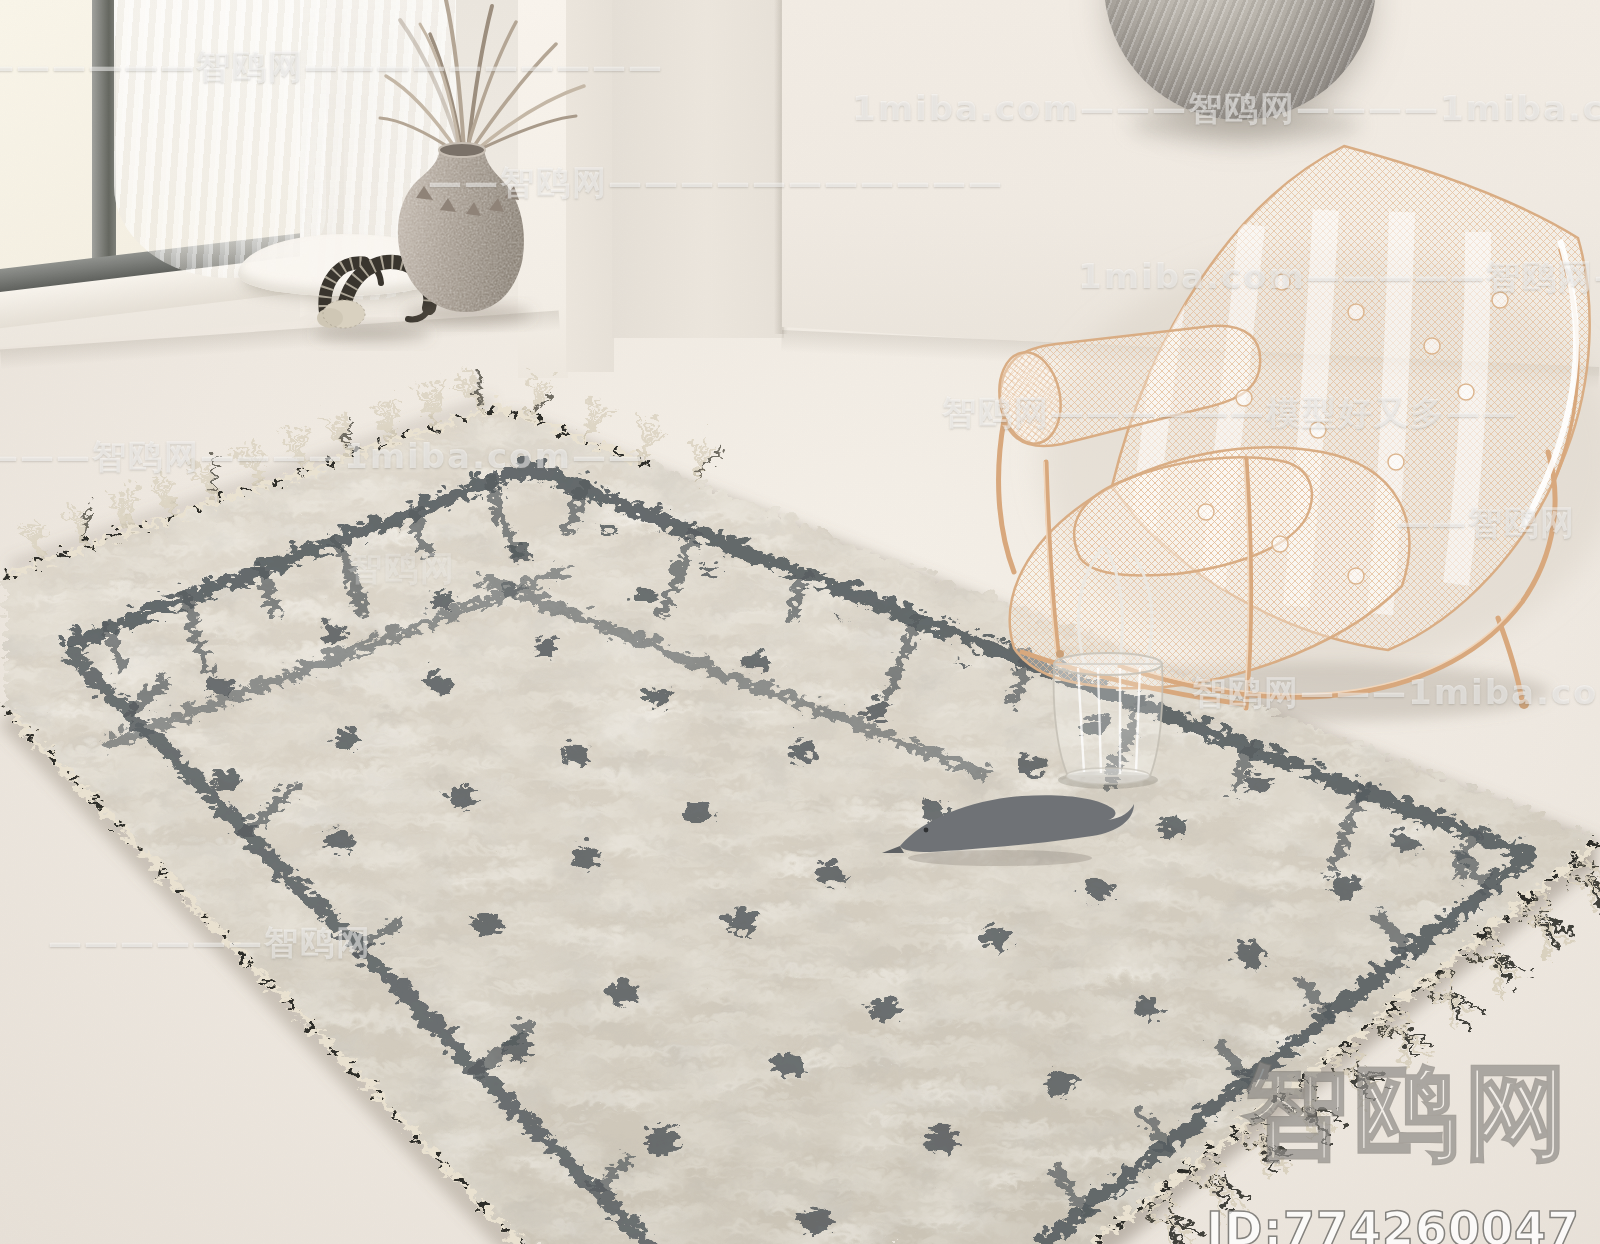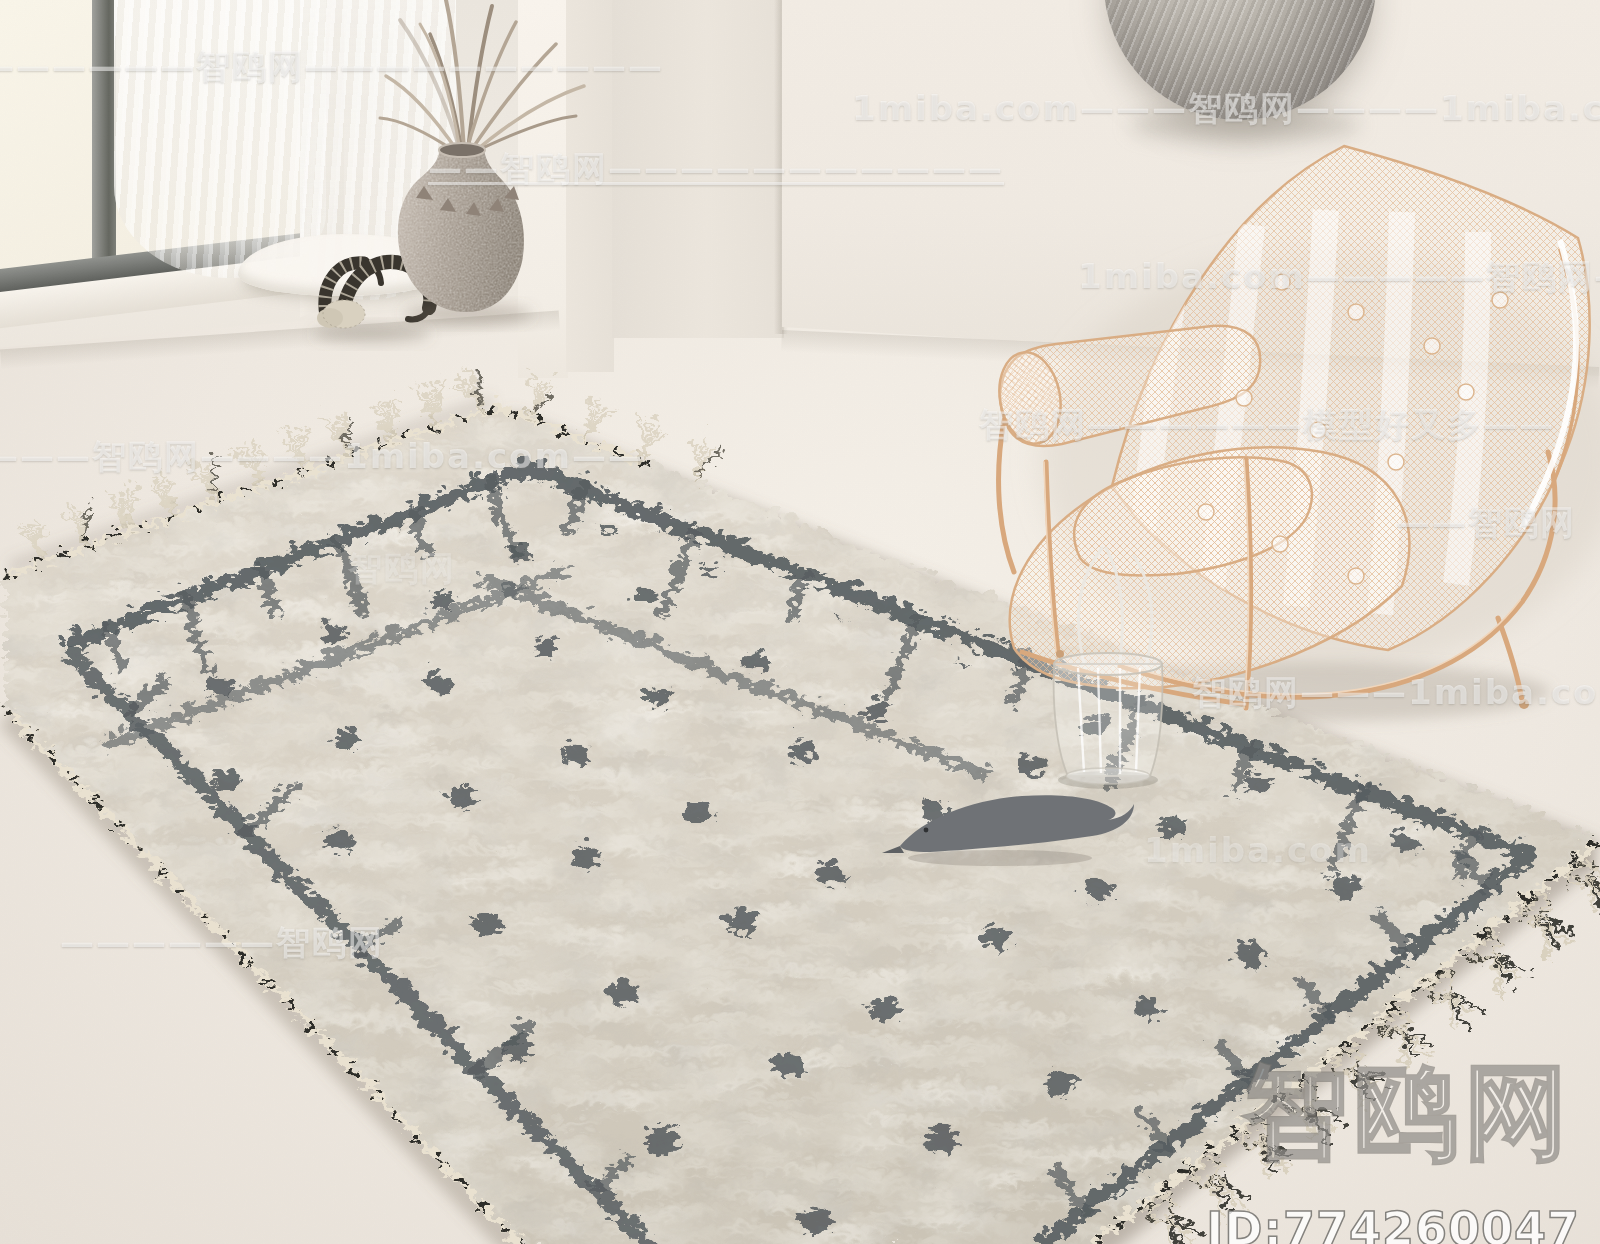--- a/index.html
+++ b/index.html
@@ -83,30 +83,30 @@
   .spine-art{left:994px;top:820px;width:220px;height:34px;transform:rotate(-8.5deg);
     font-size:21px;font-weight:800;letter-spacing:1px;padding-left:16px;box-sizing:border-box;}
   .spine-mont{left:1004px;top:851px;width:240px;height:38px;transform:rotate(-9.5deg);
     font-size:19px;font-weight:800;letter-spacing:3px;padding-left:12px;box-sizing:border-box;background:#f4f3ef;}
   .mont-ring{width:15px;height:15px;border:2.5px solid #1d1d1d;border-radius:50%;margin-right:14px;flex:0 0 auto;}
   
   .wm{position:absolute;z-index:9;font-size:34px;font-weight:700;letter-spacing:2px;white-space:nowrap;
     color:rgba(255,255,255,.5);text-shadow:0 1px 2px rgba(120,115,108,.28);}
   .wm-0{left:-20px;top:44px;}
   .wm-1{left:852px;top:86px;}
-  .wm-2{left:428px;top:146px;text-decoration:underline;}
+  .wm-2{left:428px;top:160px;}
   .wm-3{left:1078px;top:254px;}
   .wm-4{left:20px;top:290px;}
-  .wm-5{left:942px;top:402px;margin-left:37px;}
+  .wm-5{left:942px;top:390px;}
   .wm-6{left:-16px;top:434px;}
   .wm-7{left:348px;top:546px;opacity:.5;}
   .wm-8{left:1396px;top:500px;}
   .wm-9{left:1192px;top:670px;}
   .wm-10{left:1144px;top:830px;opacity:.65;}
-  .wm-11{left:60px;top:920px;}
+  .wm-11{left:48px;top:920px;}
   .wm-footer{left:392px;top:1106px;z-index:9;display:flex;align-items:center;gap:14px;
     font-size:44px;font-weight:700;letter-spacing:2px;white-space:nowrap;
     color:rgba(255,255,255,.85);text-shadow:0 1px 2px rgba(125,120,112,.35);}
   .wm-bird{width:58px;height:58px;flex:0 0 auto;}
   .wm-logo{right:26px;top:1044px;z-index:10;font-size:104px;font-weight:700;letter-spacing:6px;
     color:rgba(255,255,255,.3);-webkit-text-stroke:2.5px rgba(122,119,114,.6);}
   .wm-id{right:20px;top:1162px;z-index:10;font-size:46px;font-weight:700;letter-spacing:1px;
     color:rgba(255,255,255,.8);margin-top:40px;-webkit-text-stroke:1.5px rgba(95,93,90,.75);}
 </style>
 </head>
@@ -625,19 +625,18 @@
 
   <div class="wm wm-0">——————智鸥网——————————</div>
   <div class="wm wm-1">1miba.com———智鸥网————1miba.com</div>
   <div class="wm wm-2">——智鸥网———————————</div>
   <div class="wm wm-3">1miba.com—————智鸥网—</div>
   <div class="wm wm-5">智鸥网——————模型好又多——</div>
   <div class="wm wm-6">———智鸥网————1miba.com——</div>
   <div class="wm wm-7">智鸥网</div>
   <div class="wm wm-8">——智鸥网</div>
   <div class="wm wm-9">智鸥网———1miba.com</div>
-  <div class="wm wm-10">1miba.com</div>
   <div class="wm wm-11">——————智鸥网</div>
 
 
   <div class="abs wm-logo">智鸥网</div>
   <div class="abs wm-id">ID:774260047</div>
 </div>
 
 </body></html>

